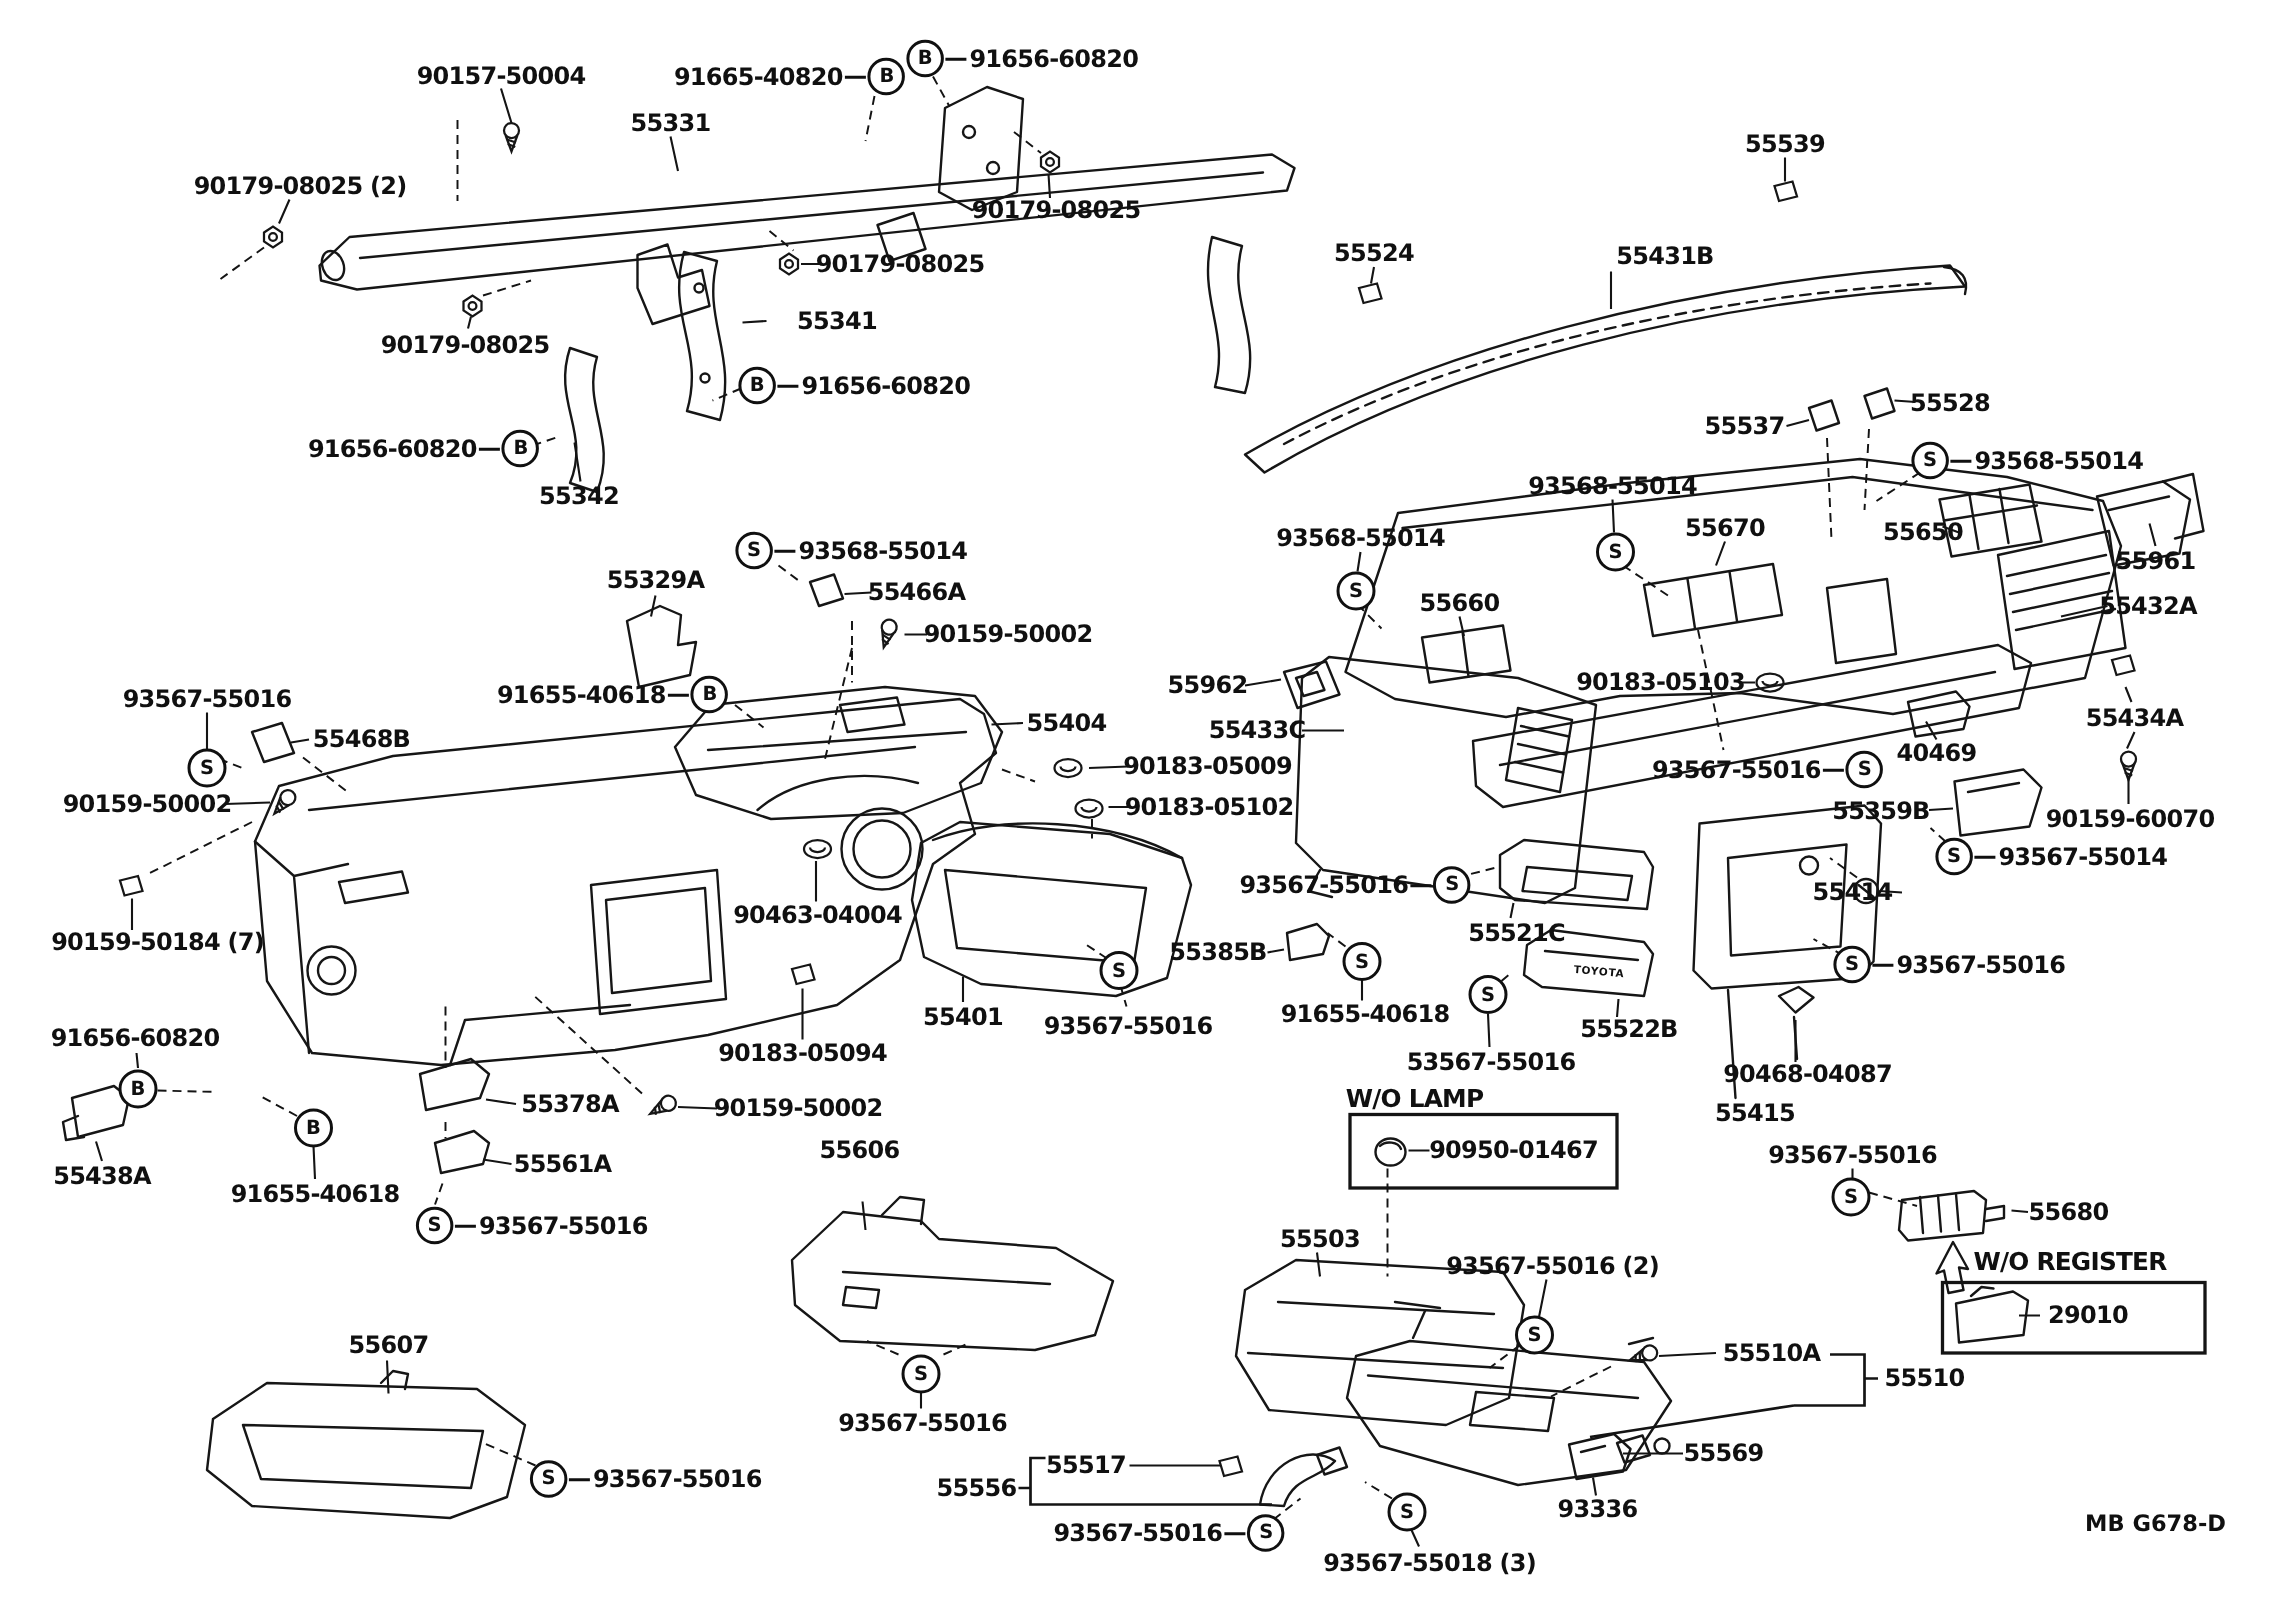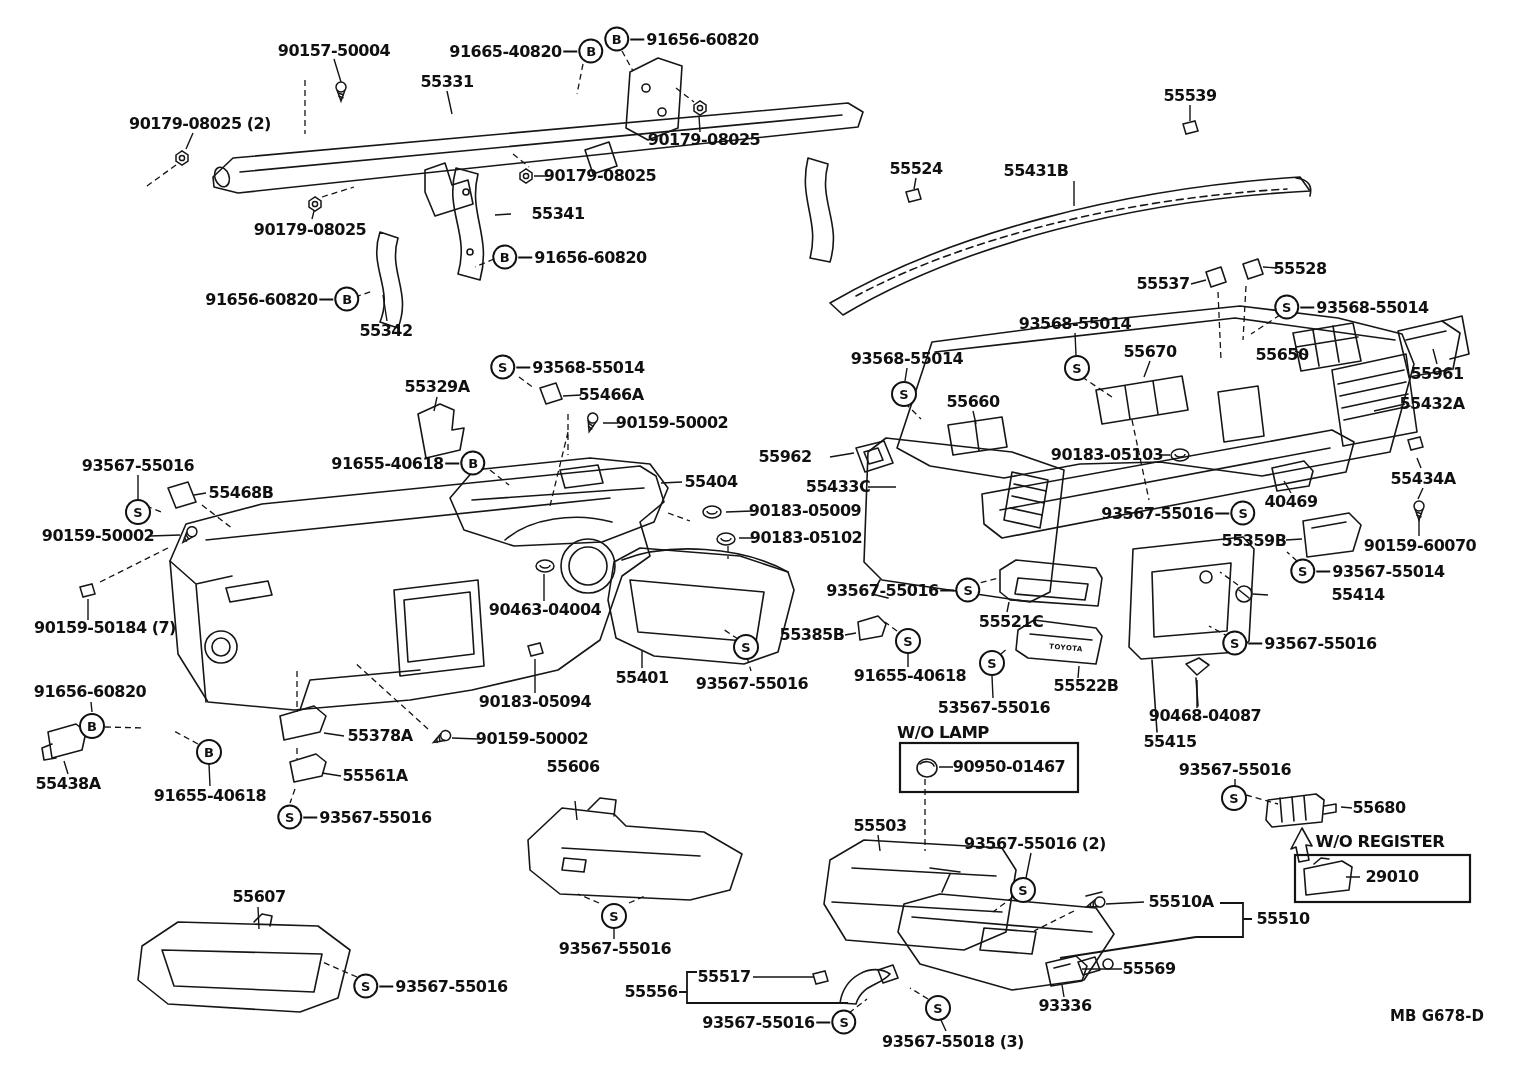--- a/index.html
+++ b/index.html
@@ -271,21 +271,21 @@
       </div>
       <div class="label part" style="left: 386px; top: 331px;">
         <span class="txt">55342</span>
       </div>
       <div class="label part" style="left: 1190px; top: 96px;">
         <span class="txt">55539</span>
       </div>
       <div class="label part" style="left: 916px; top: 169px;">
         <span class="txt">55524</span>
       </div>
-      <div class="label part" style="left: 1036px; top: 171px;">
+      <div class="label part" style="left: 1110px; top: 171px;">
         <span class="txt">55431B</span>
       </div>
       <div class="label part" style="left: 1163px; top: 284px;">
         <span class="txt">55537</span>
       </div>
       <div class="label part" style="left: 1300px; top: 269px;">
         <span class="txt">55528</span>
       </div>
       <div class="label part" style="left: 1352px; top: 307px;">
         <span class="circ">S</span>
@@ -306,21 +306,21 @@
       </div>
       <div class="label part" style="left: 973px; top: 402px;">
         <span class="txt">55660</span>
       </div>
       <div class="label part" style="left: 1437px; top: 374px; justify-content: flex-end;">
         <span class="txt">55961</span>
       </div>
       <div class="label part" style="left: 1432px; top: 404px;">
         <span class="txt">55432A</span>
       </div>
-      <div class="label part" style="left: 785px; top: 457px; justify-content: flex-end;">
+      <div class="label part" style="left: 805px; top: 457px; justify-content: flex-end;">
         <span class="txt">55962</span>
       </div>
       <div class="label part" style="left: 838px; top: 487px;">
         <span class="txt">55433C</span>
       </div>
       <div class="label part" style="left: 1107px; top: 455px;">
         <span class="txt">90183-05103</span>
       </div>
       <div class="label part" style="left: 1178px; top: 513px;">
         <span class="txt">93567-55016</span>
@@ -337,21 +337,21 @@
         <span class="txt">90159-60070</span>
       </div>
       <div class="label part" style="left: 1254px; top: 541px;">
         <span class="txt">55359B</span>
       </div>
       <div class="label part" style="left: 1368px; top: 571px;">
         <span class="circ">S</span>
         <span class="dash"></span>
         <span class="txt">93567-55014</span>
       </div>
-      <div class="label part" style="left: 1358px; top: 595px;">
+      <div class="label part" style="left: 1235px; top: 595px;">
         <span class="txt">55414</span>
       </div>
       <div class="label part" style="left: 1300px; top: 643px;">
         <span class="circ">S</span>
         <span class="dash"></span>
         <span class="txt">93567-55016</span>
       </div>
       <div class="label part" style="left: 1205px; top: 716px;">
         <span class="txt">90468-04087</span>
       </div>

